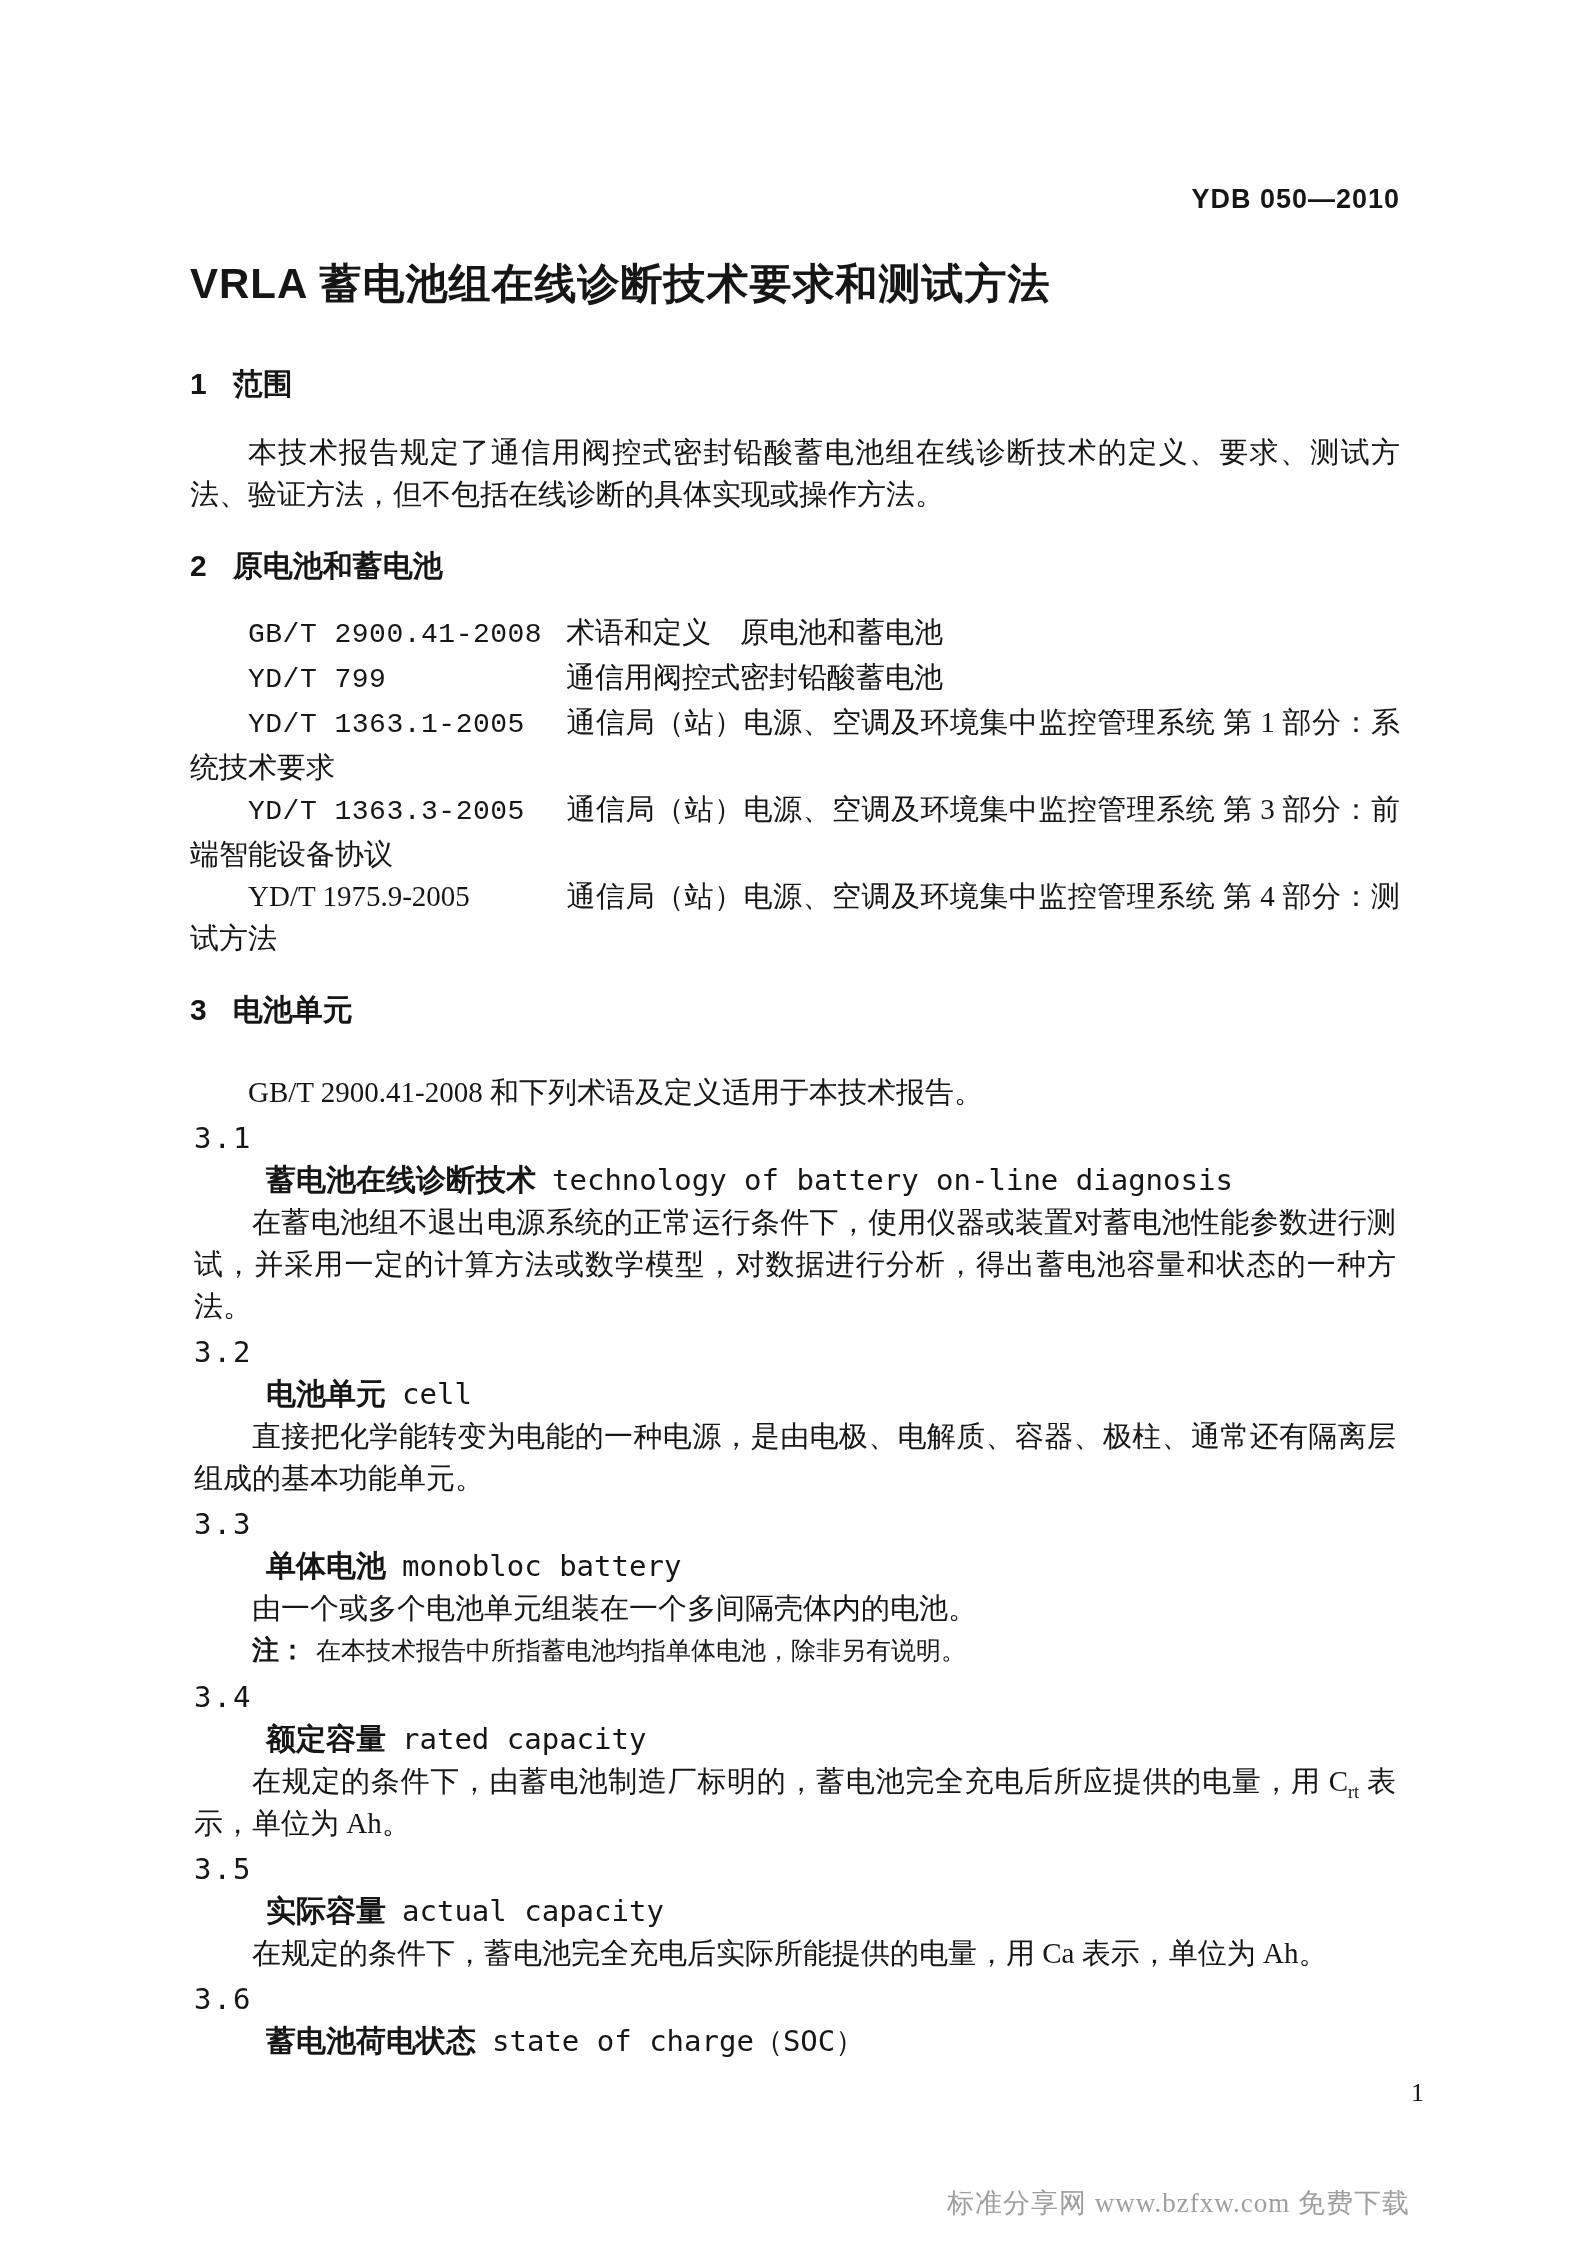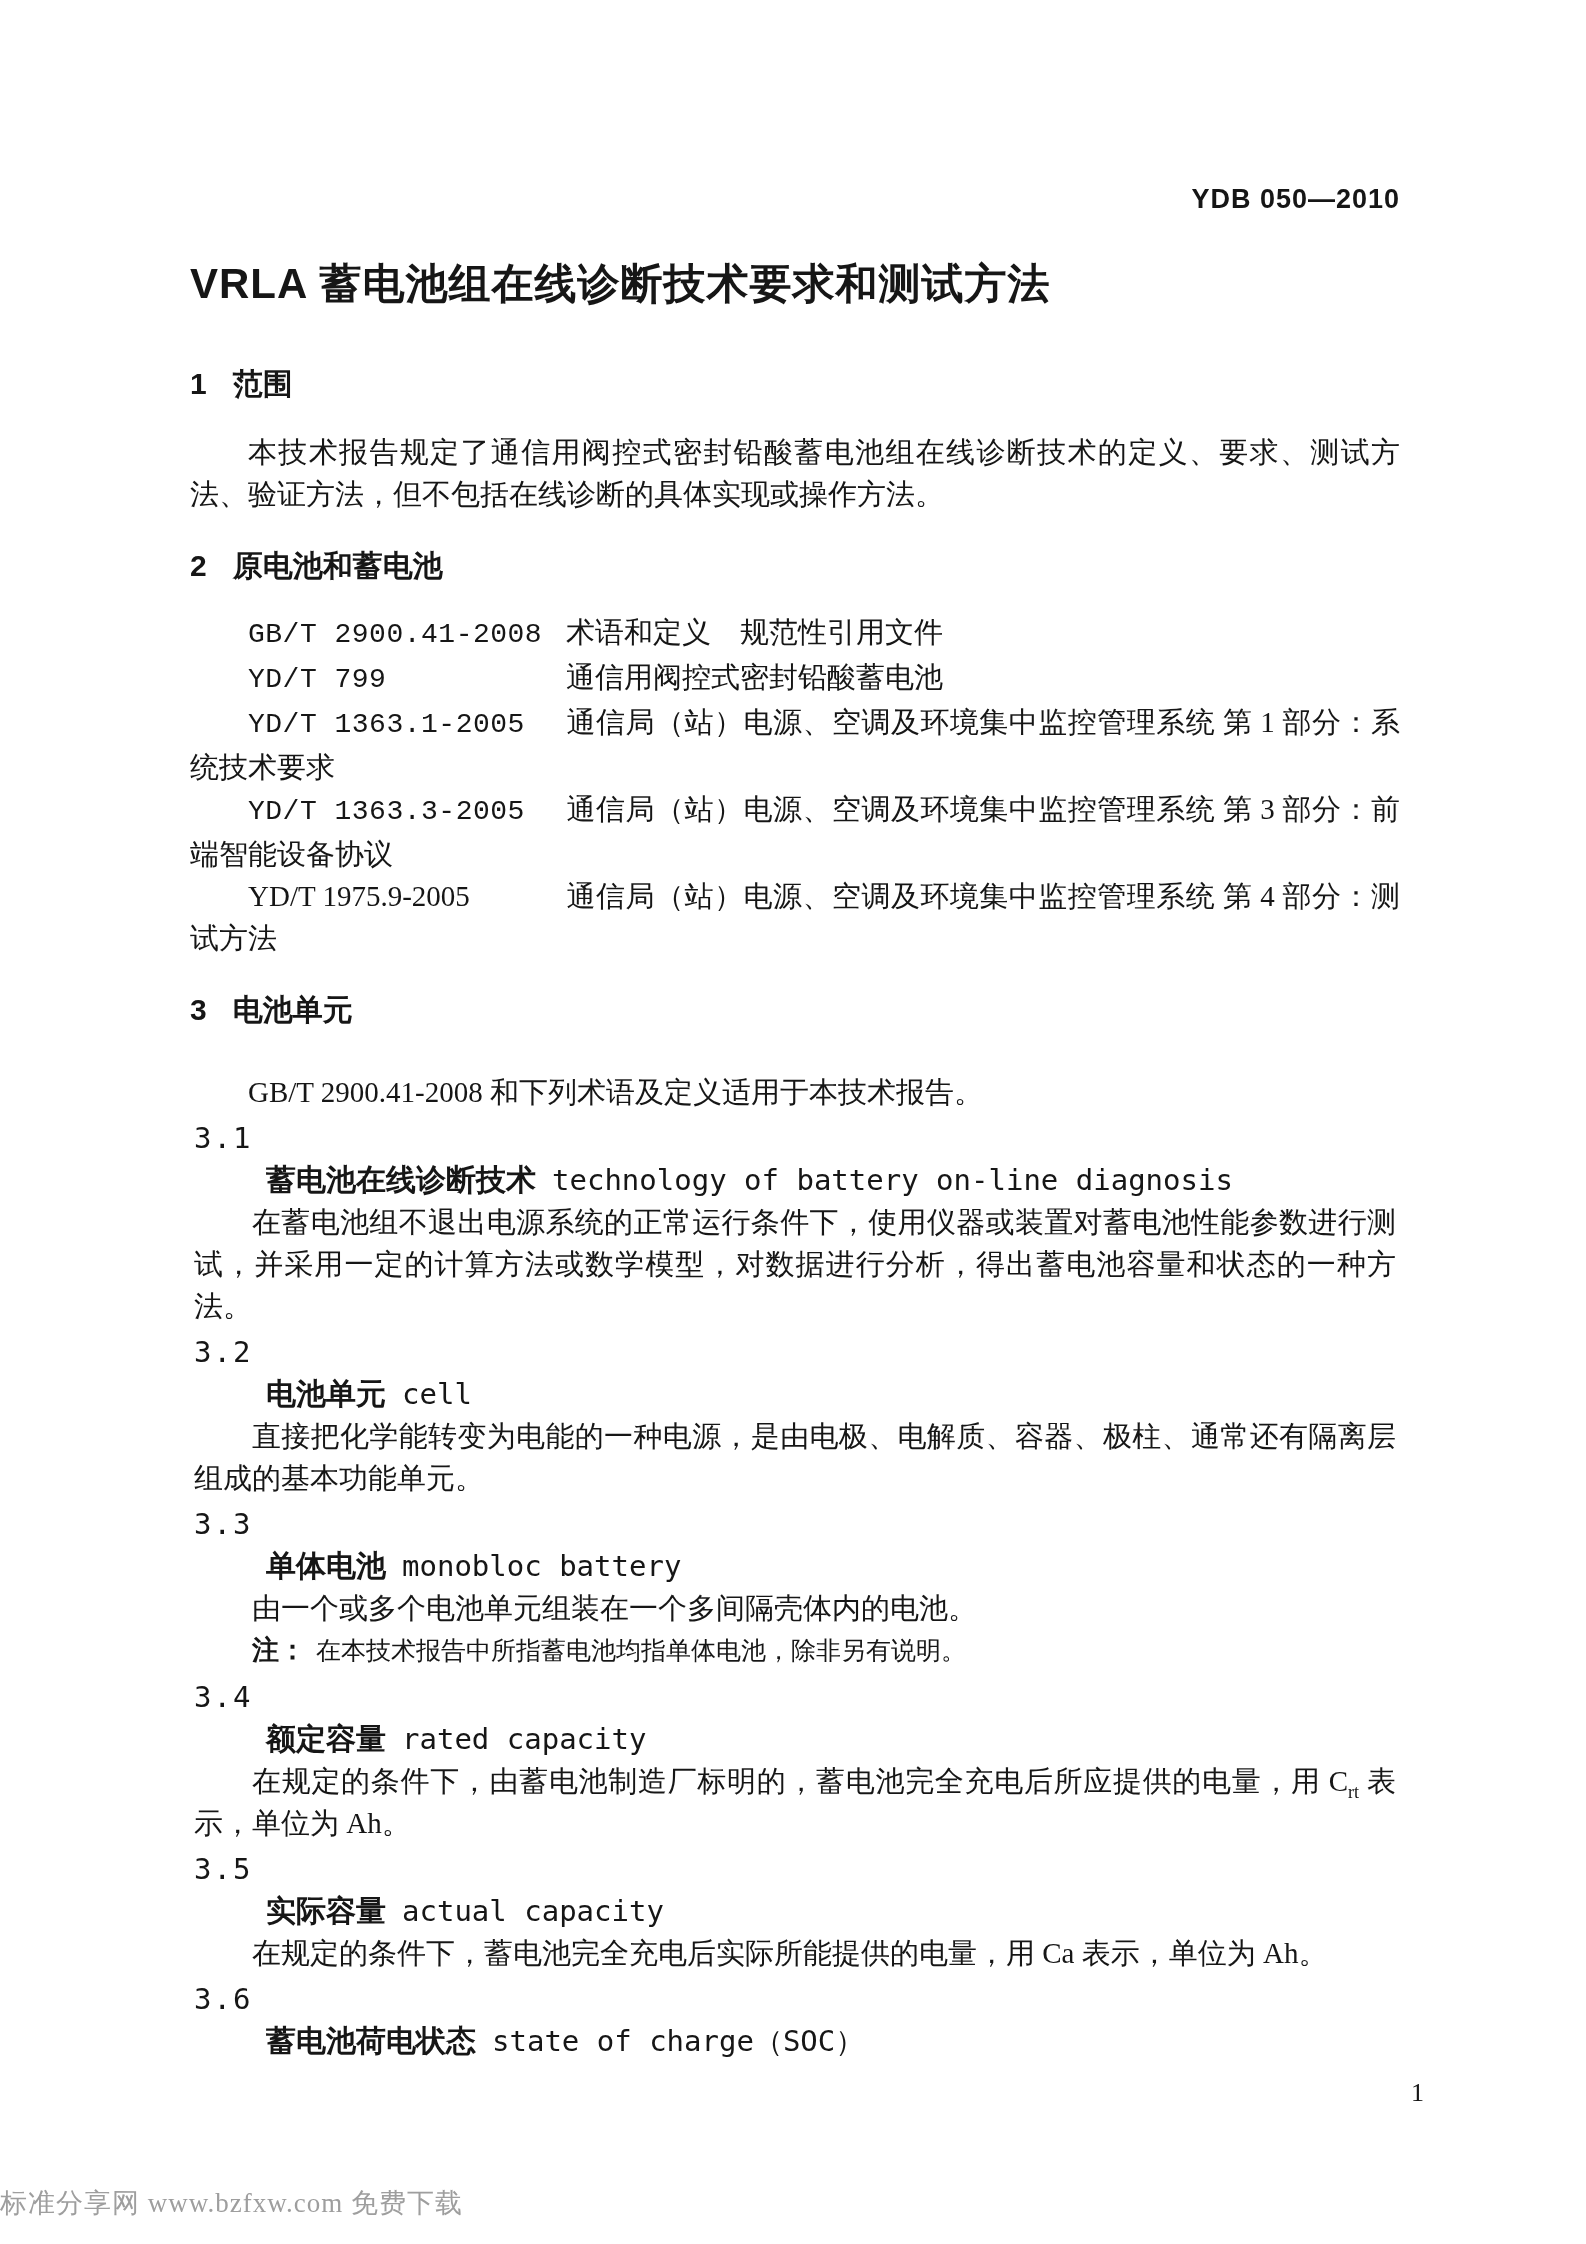--- a/index.html
+++ b/index.html
@@ -60,21 +60,21 @@
   .note-label{
     font-family:"Liberation Sans","DejaVu Sans",sans-serif;
     font-weight:bold;font-size:27px;margin-right:10px;
   }
   sub.subscript{font-size:18px;line-height:0;}
   .page-number{
     position:absolute;top:2080px;right:162px;
     font-size:26px;line-height:1;
   }
   .footer-watermark{
-    position:absolute;top:2190px;left:0;width:1410px;text-align:left;
+    position:absolute;top:2190px;left:0;width:1410px;text-align:right;
     color:#9e9e9e;font-size:27px;line-height:1;letter-spacing:1px;
   }
 </style>
 </head>
 <body>
 
 <div class="page">
 
   <div class="header-code">YDB 050—2010</div>
 
@@ -83,21 +83,21 @@
   <div class="sec-heading mt-s1">
     <span class="sec-no">1</span><span class="sec-title">范围</span>
   </div>
   <p class="body-p">本技术报告规定了通信用阀控式密封铅酸蓄电池组在线诊断技术的定义、要求、测试方法、验证方法，但不包括在线诊断的具体实现或操作方法。</p>
 
   <div class="sec-heading mt-s2">
     <span class="sec-no">2</span><span class="sec-title">原电池和蓄电池</span>
   </div>
 
   <p class="ref-row">
-    <span class="ref-label">GB/T 2900.41-2008</span><span class="ref-title">术语和定义　规范性引用文件</span>
+    <span class="ref-label">GB/T 2900.41-2008</span><span class="ref-title">术语和定义　原电池和蓄电池</span>
   </p>
   <p class="ref-row">
     <span class="ref-label">YD/T 799</span><span class="ref-title">通信用阀控式密封铅酸蓄电池</span>
   </p>
   <p class="ref-row">
     <span class="ref-label">YD/T 1363.1-2005</span><span class="ref-title">通信局（站）电源、空调及环境集中监控管理系统 第 1 部分：系统技术要求</span>
   </p>
   <p class="ref-row">
     <span class="ref-label">YD/T 1363.3-2005</span><span class="ref-title">通信局（站）电源、空调及环境集中监控管理系统 第 3 部分：前端智能设备协议</span>
   </p>

